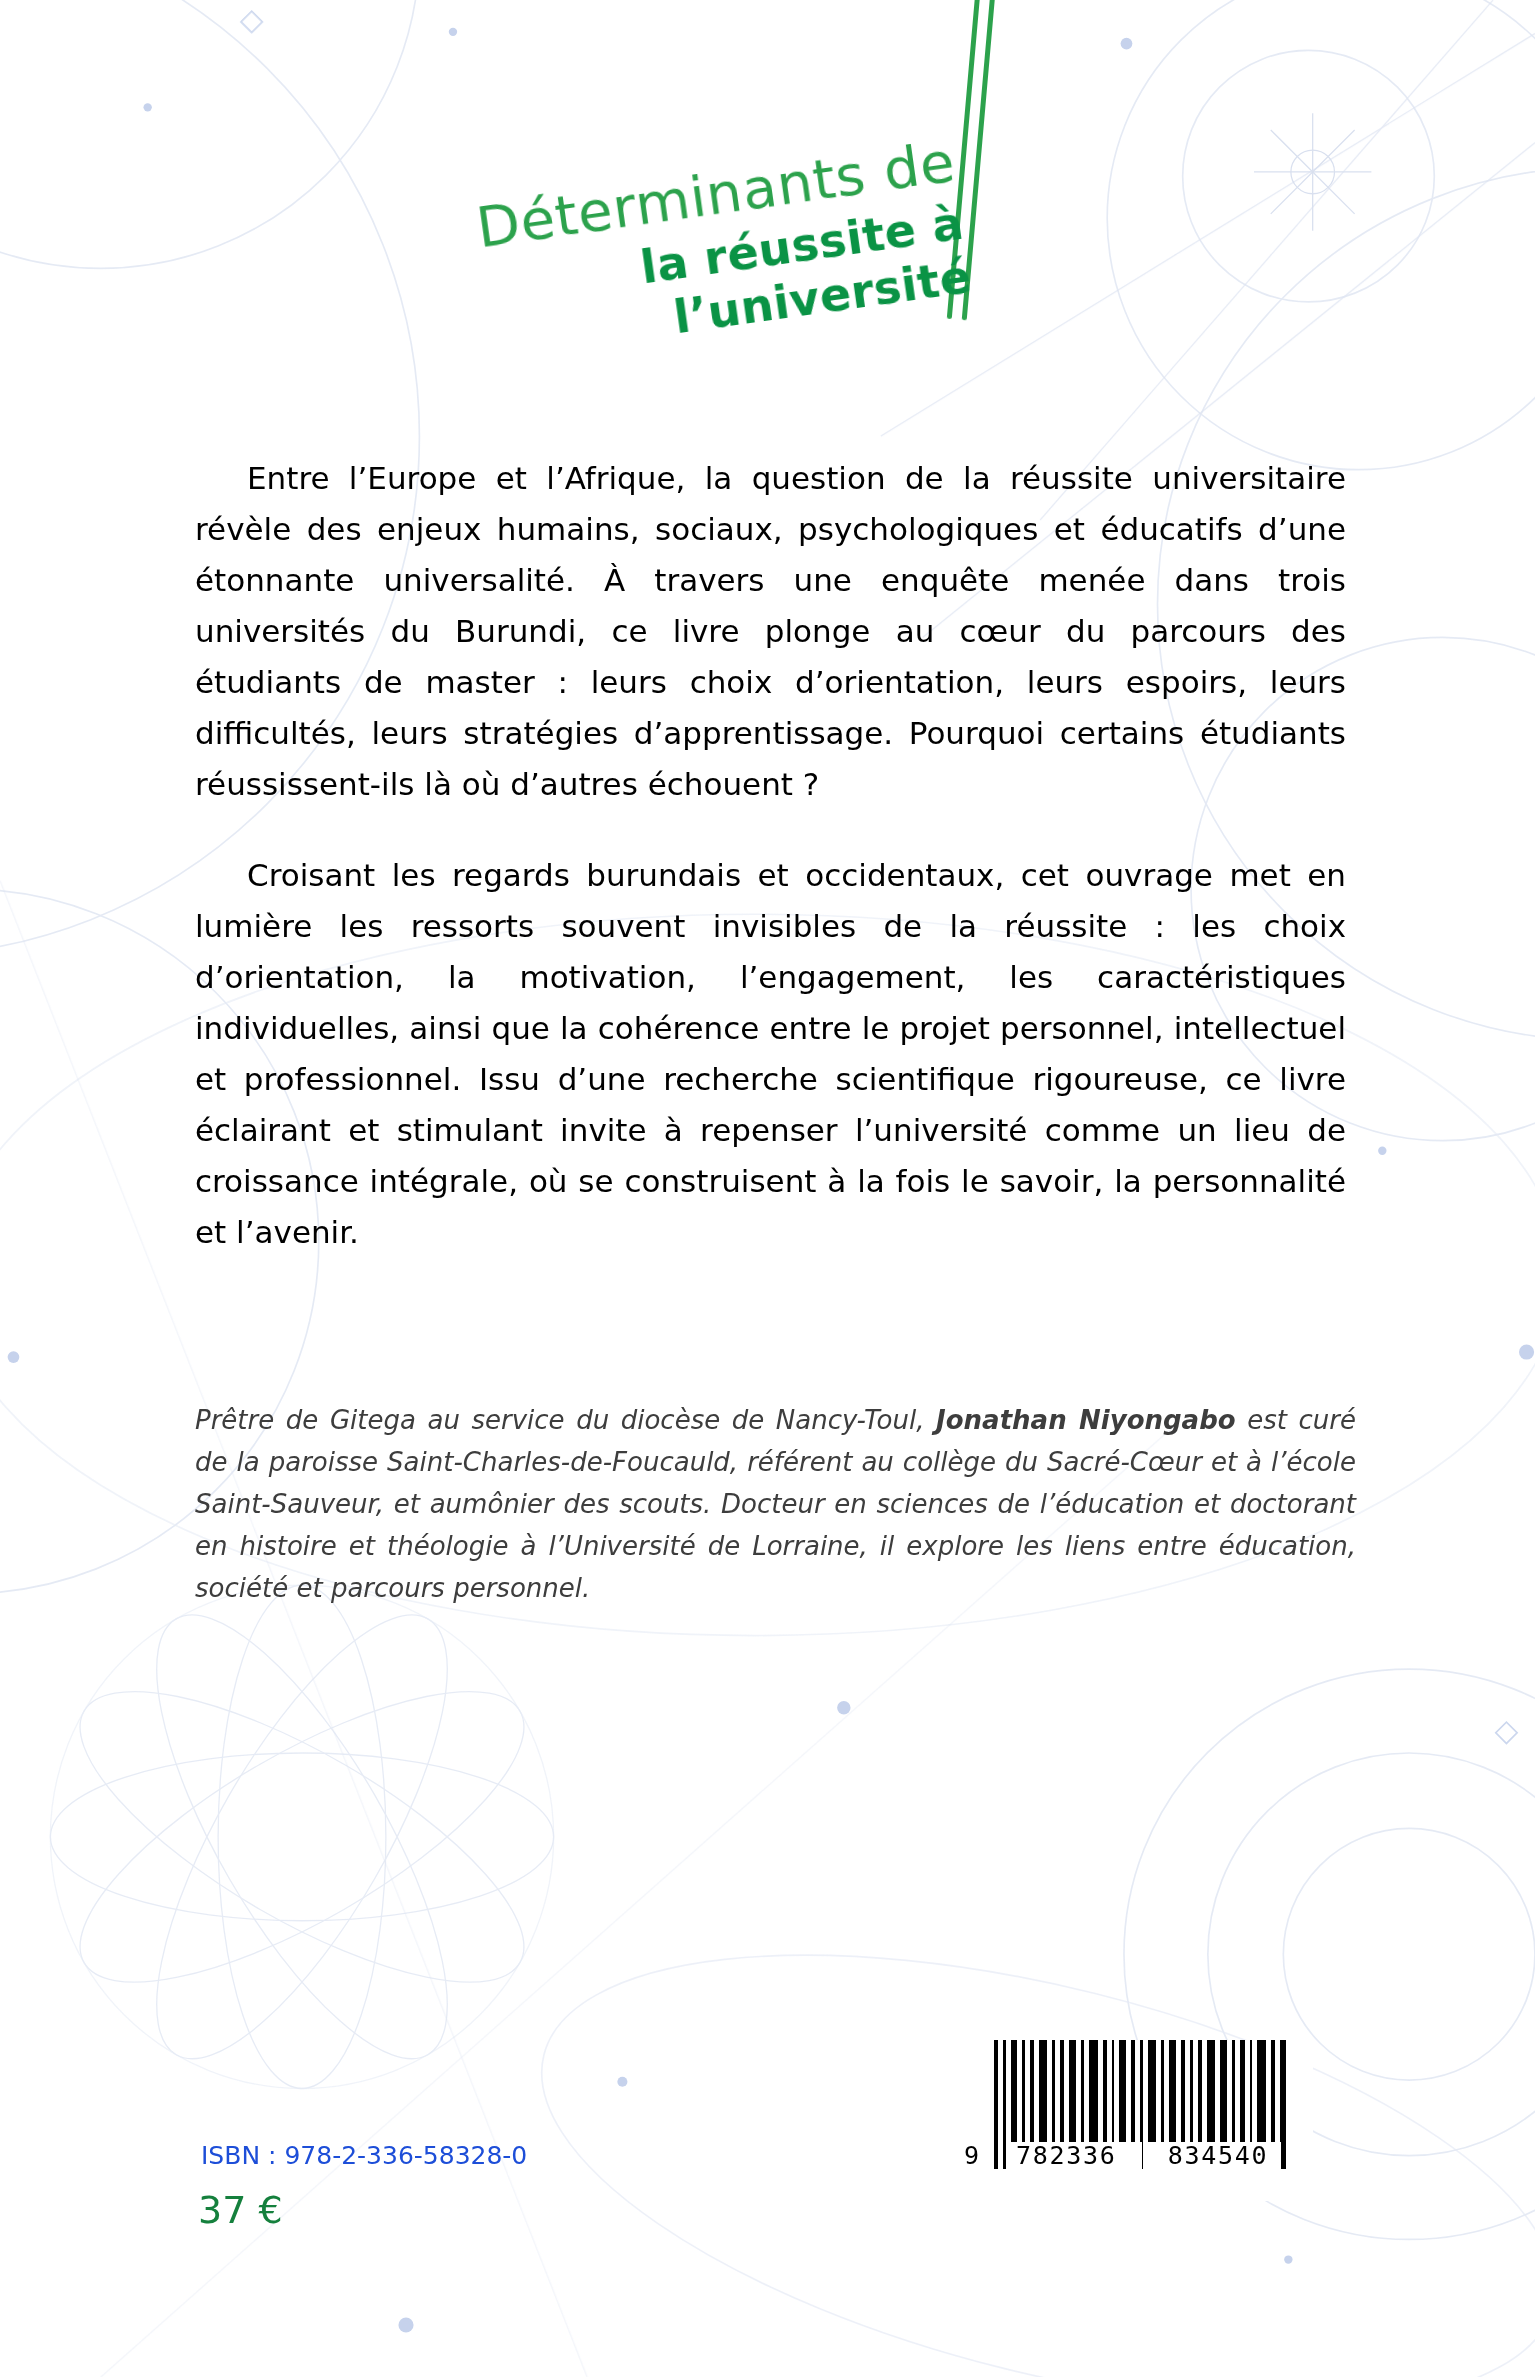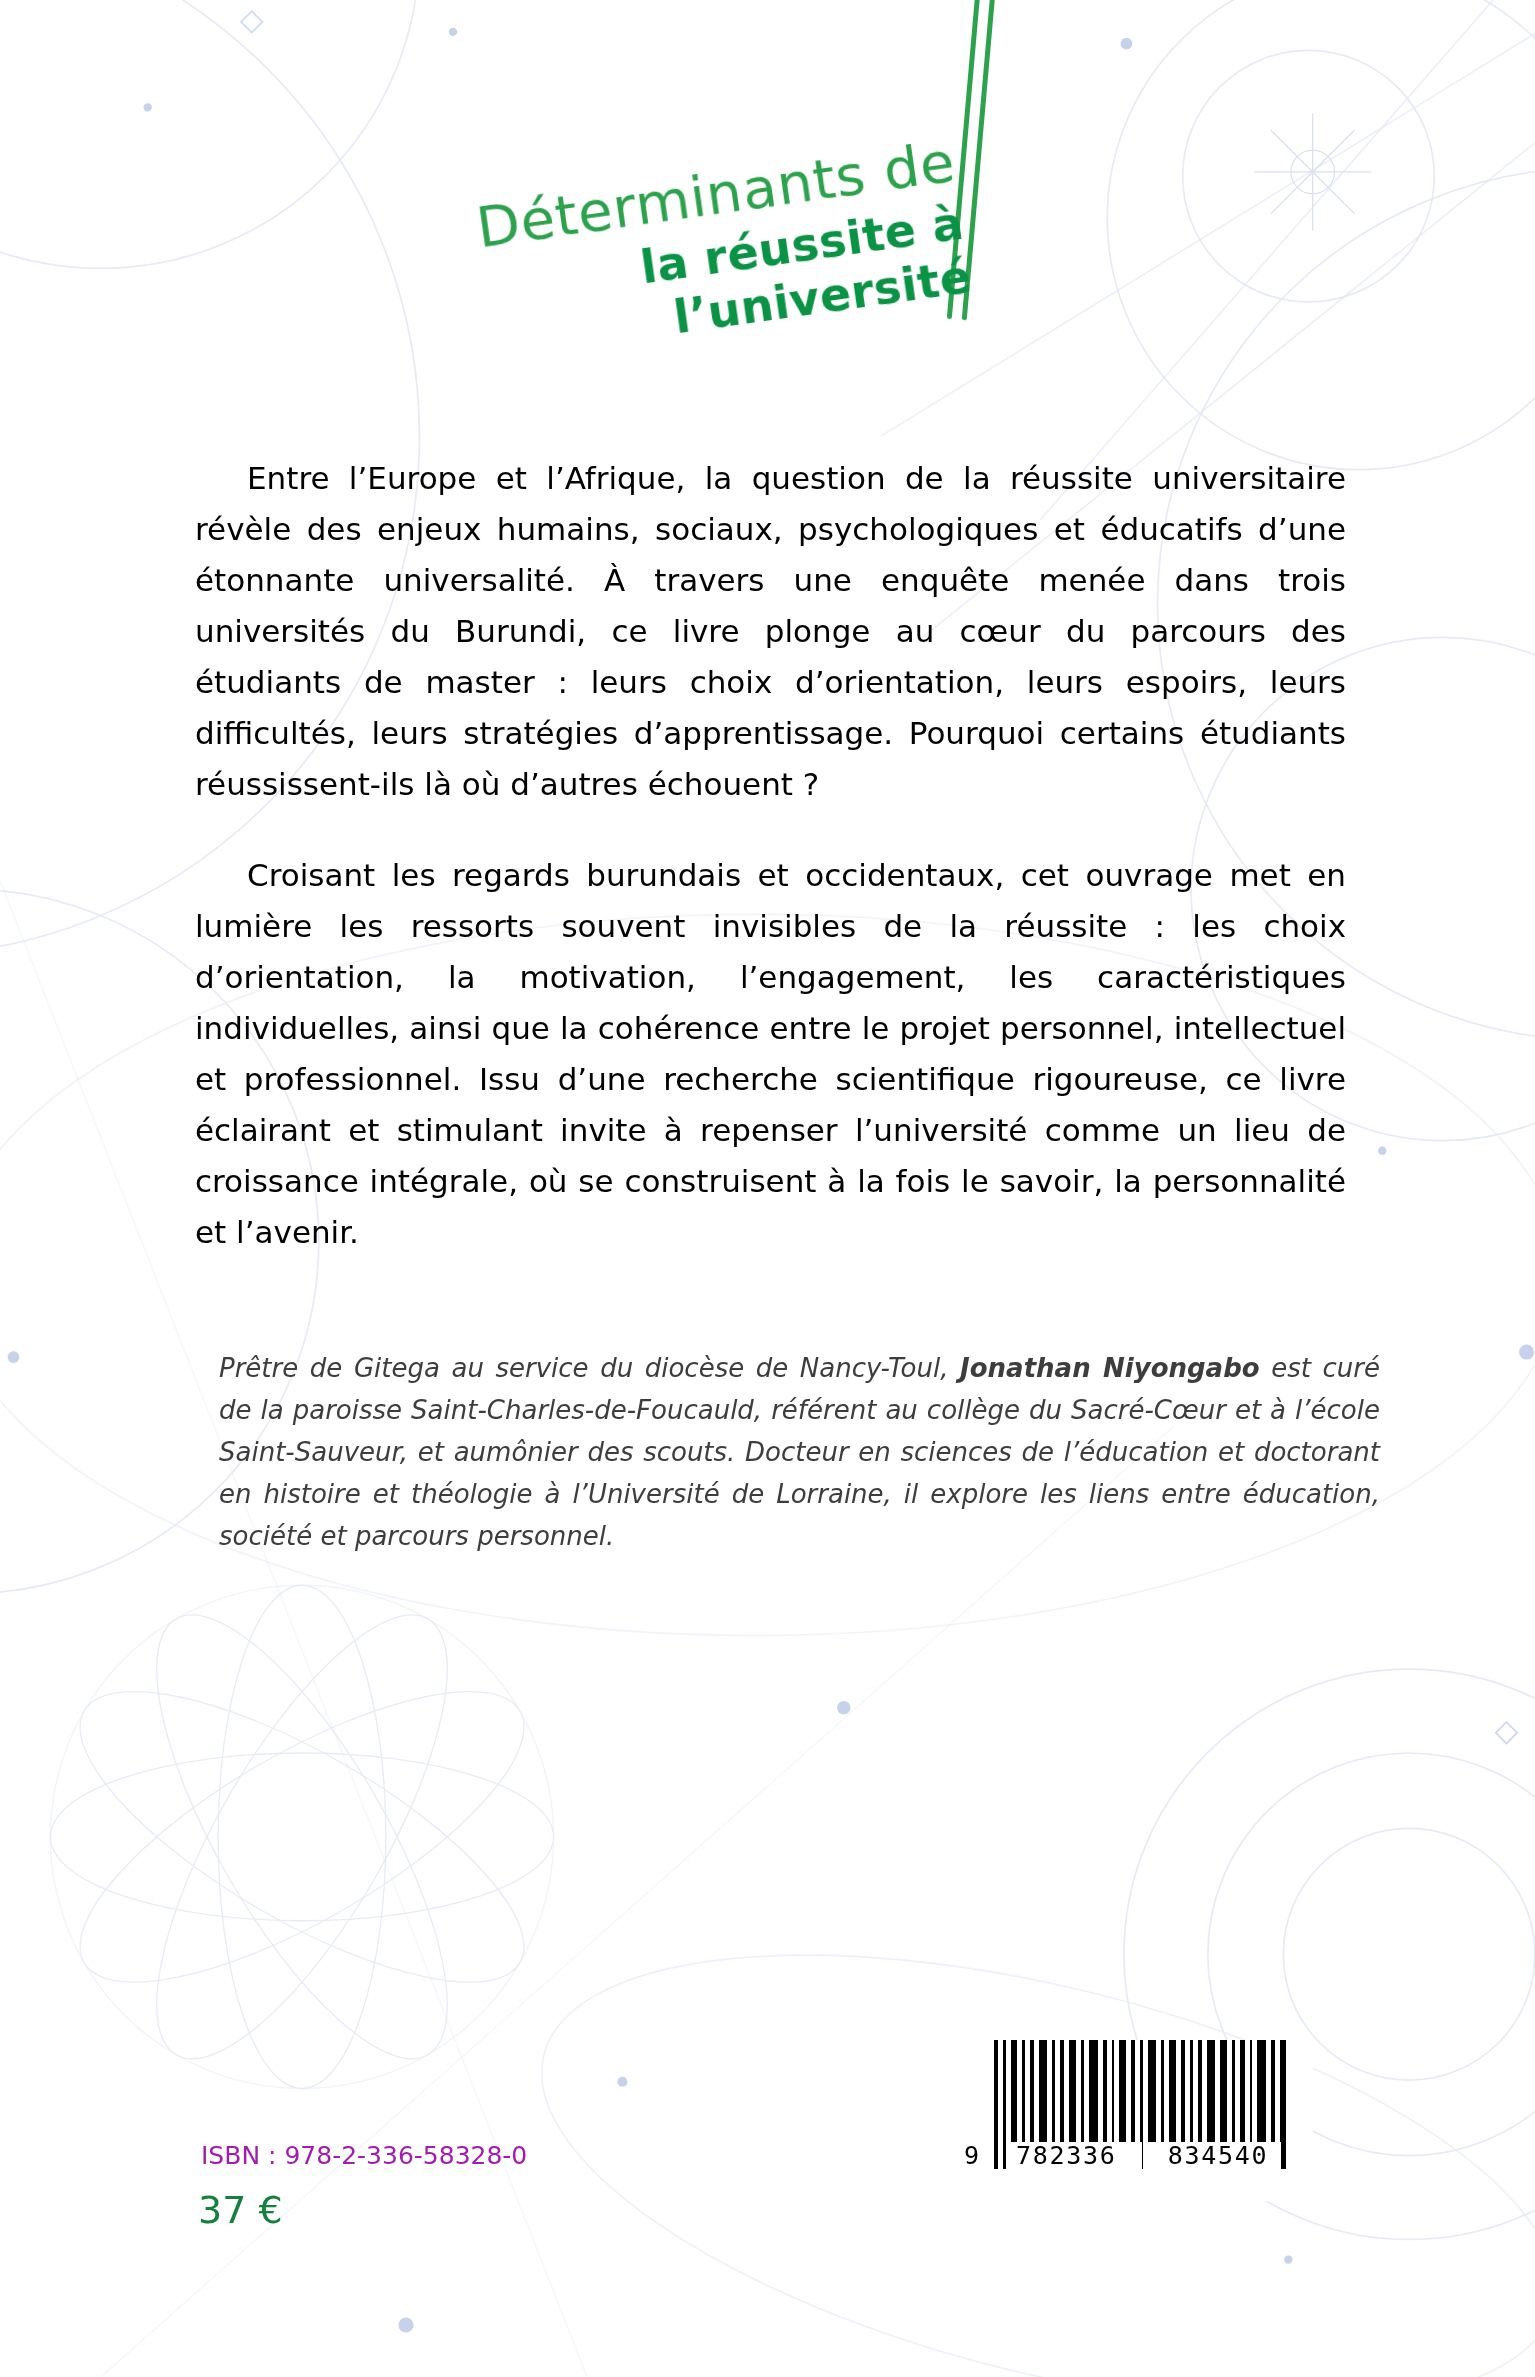--- a/index.html
+++ b/index.html
@@ -30,29 +30,29 @@
   .body-text {
     position:absolute; left:195px; top:453px; width:1151px;
     color:#000000; font-size:31px; line-height:51px; text-align:justify;
     z-index:2;
   }
   .body-text p { text-indent:52px; }
   .body-text p + p { margin-top:40px; }
 
   
   .bio {
-    position:absolute; left:195px; top:1347px; width:1161px;
+    position:absolute; left:195px; top:1399px; width:1161px;
     font-style:italic; font-size:26px; line-height:42px; color:#3d3d3d;
-    text-align:justify; z-index:2;margin-left:24px;
+    text-align:justify; z-index:2;
   }
   .bio .name { font-weight:700; }
 
   
   .credit { position:absolute; left:201px; top:2067px; font-size:25px; color:#1c1c1c; z-index:2; }
-  .isbn   { position:absolute; left:201px; top:2141px; font-size:25px; color:#a21caf; z-index:2; }
+  .isbn   { position:absolute; left:201px; top:2141px; font-size:25px; color:#1d4ed8; z-index:2; }
   .price  { position:absolute; left:198px; top:2188px; font-size:38px; color:#15803d; z-index:2; }
 
   
   .barcode { position:absolute; left:994px; top:2040px; width:319px; height:161px; background:#fff; z-index:2; }
   .barcode-bars { display:flex; gap:5px; align-items:flex-start; height:129px; }
   .bar { background:#000; height:102px; }
   .bar.tall { height:129px; }
   .barcode-nums { position:absolute; left:0; top:102px; width:100%; height:30px;
                   font-family:"DejaVu Sans Mono", monospace; font-size:25px; color:#000; }
   .bn { position:absolute; line-height:28.5px; }

